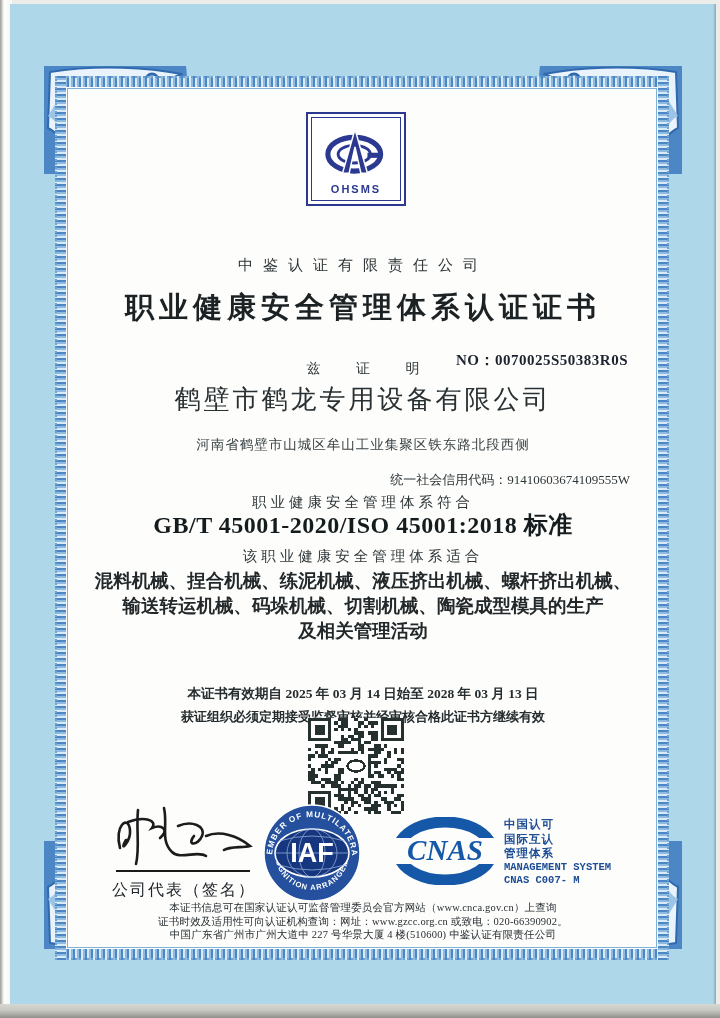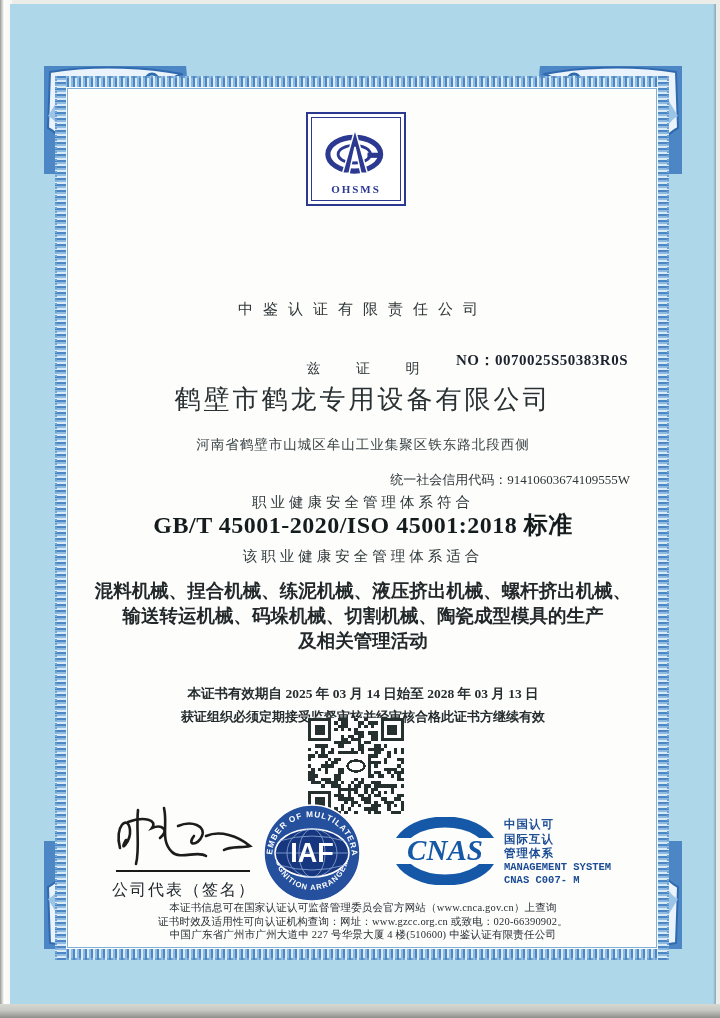--- a/index.html
+++ b/index.html
@@ -32,33 +32,33 @@
   .lace.right{right:0;border-right:2px dotted #6fa3d4;}
   .inner-line{position:absolute;left:12px;top:12px;right:12px;bottom:12px;
     border:1px solid #7fb0d8;pointer-events:none;}
   .corner{position:absolute;width:150px;height:116px;}
   .corner.tl{left:30px;top:58px;}
   .corner.tr{right:30px;top:58px;transform:scaleX(-1);}
   .corner.bl{left:30px;bottom:52px;transform:scaleY(-1);}
   .corner.br{right:30px;bottom:52px;transform:scale(-1,-1);}
   
   .line{position:absolute;left:60px;width:586px;text-align:center;color:#23282a;}
-  .issuer{top:252px;font-size:15px;letter-spacing:10px;color:#2e3436;margin-top:44px;}
+  .issuer{top:252px;font-size:15px;letter-spacing:10px;color:#2e3436;}
   .title{top:284px;font-size:29px;font-weight:bold;letter-spacing:5px;color:#1c2224;}
   .cert-no{position:absolute;top:347px;right:88px;font-size:15px;font-weight:bold;
     color:#1d2430;letter-spacing:.5px;}
   .declare{top:356px;font-size:14px;letter-spacing:16px;text-indent:16px;color:#30383a;}
   .company{top:378px;font-size:26px;letter-spacing:3px;color:#2a3133;}
   .address{top:432px;font-size:13.5px;letter-spacing:1px;color:#3a4244;}
   .credit{position:absolute;top:467px;right:86px;font-size:13px;color:#2e3537;}
   .conform{top:489px;font-size:14.5px;letter-spacing:4px;color:#2f3739;}
   .standard{top:505px;font-size:24px;font-weight:bold;color:#151c1e;letter-spacing:.5px;}
   .scope-intro{top:543px;font-size:14.5px;letter-spacing:4px;color:#2f3739;}
   .scope{top:564px;font-size:18.5px;font-weight:bold;line-height:25px;
-    font-family:Liberation Mono, monospace;color:#23292b;margin-top:12px;}
+    font-family:Liberation Sans, sans-serif;color:#23292b;}
   .note{top:644px;font-size:9px;color:#30363a;}
   .issue-date{top:658px;font-size:13px;font-weight:600;color:#262d2f;}
   .validity{top:681px;font-size:13.5px;font-weight:600;color:#262d2f;}
   .supervision{top:704px;font-size:13px;font-weight:600;color:#262d2f;}
   
   .qr{position:absolute;left:298px;top:714px;width:96px;height:96px;}
   
   .signature{position:absolute;left:92px;top:792px;width:156px;height:76px;}
   .sign-underline{position:absolute;left:106px;top:866px;width:134px;height:0;
     border-bottom:2px solid #1a1a1a;}
@@ -70,21 +70,21 @@
     font-family:"Liberation Sans","DejaVu Sans",sans-serif;color:#1c4d94;}
   .accred .zh{font-size:11.5px;font-weight:bold;line-height:14.5px;letter-spacing:1px;}
   .accred .en{font-size:10.5px;font-weight:bold;line-height:13px;letter-spacing:0;font-family:Liberation Mono, monospace;}
   .footer-info{position:absolute;left:60px;top:897px;width:586px;text-align:center;
     font-size:10.5px;line-height:13.5px;color:#272d31;letter-spacing:.2px;}
   
   .logo-box{position:absolute;left:296px;top:108px;width:100px;height:94px;
     background:#fff;border:2px solid #2b3990;box-sizing:border-box;padding:3px;}
   .logo-box .inner{width:100%;height:100%;border:1px solid #2b3990;box-sizing:border-box;
     display:flex;flex-direction:column;align-items:center;justify-content:flex-end;}
-  .logo-box .ohsms{font-family:Liberation Serif, serif;
+  .logo-box .ohsms{font-family:Liberation Sans, sans-serif;
     font-size:11px;font-weight:bold;letter-spacing:2px;color:#2b3990;margin-bottom:5px;}
   .logo-box svg.emblem{position:absolute;left:14px;top:10px;}
 </style>
 </head>
 <body>
 
 <div class="scan-edge-left"></div>
 
 <div class="sheet">
 
@@ -135,20 +135,21 @@
         <ellipse cx="44" cy="38" rx="36" ry="23" fill="none" stroke="#2b3990" stroke-width="7"></ellipse>
         <ellipse cx="44" cy="38" rx="22" ry="12" fill="none" stroke="#2b3990" stroke-width="4"></ellipse>
         <path d="M45,4 L62,64 L53,64 L45,28 L37,64 L28,64 Z" fill="#2b3990" stroke="#fff" stroke-width="2"></path>
         <rect x="62" y="36" width="20" height="7" fill="#2b3990"></rect>
       </svg>
       <div class="ohsms">OHSMS</div>
     </div>
   </div>
 
   <div class="line issuer">中鉴认证有限责任公司</div>
+  <div class="line title">职业健康安全管理体系认证证书</div>
   <div class="cert-no"><span>NO：</span><span>0070025S50383R0S</span></div>
 
   <div class="line declare">兹 证 明</div>
   <div class="line company">鹤壁市鹤龙专用设备有限公司</div>
   <div class="line address">河南省鹤壁市山城区牟山工业集聚区铁东路北段西侧</div>
   <div class="credit"><span>统一社会信用代码：</span><span>91410603674109555W</span></div>
   <div class="line conform">职业健康安全管理体系符合</div>
   <div class="line standard">GB/T 45001-2020/ISO 45001:2018  标准</div>
   <div class="line scope-intro">该职业健康安全管理体系适合</div>
   <div class="line scope">

